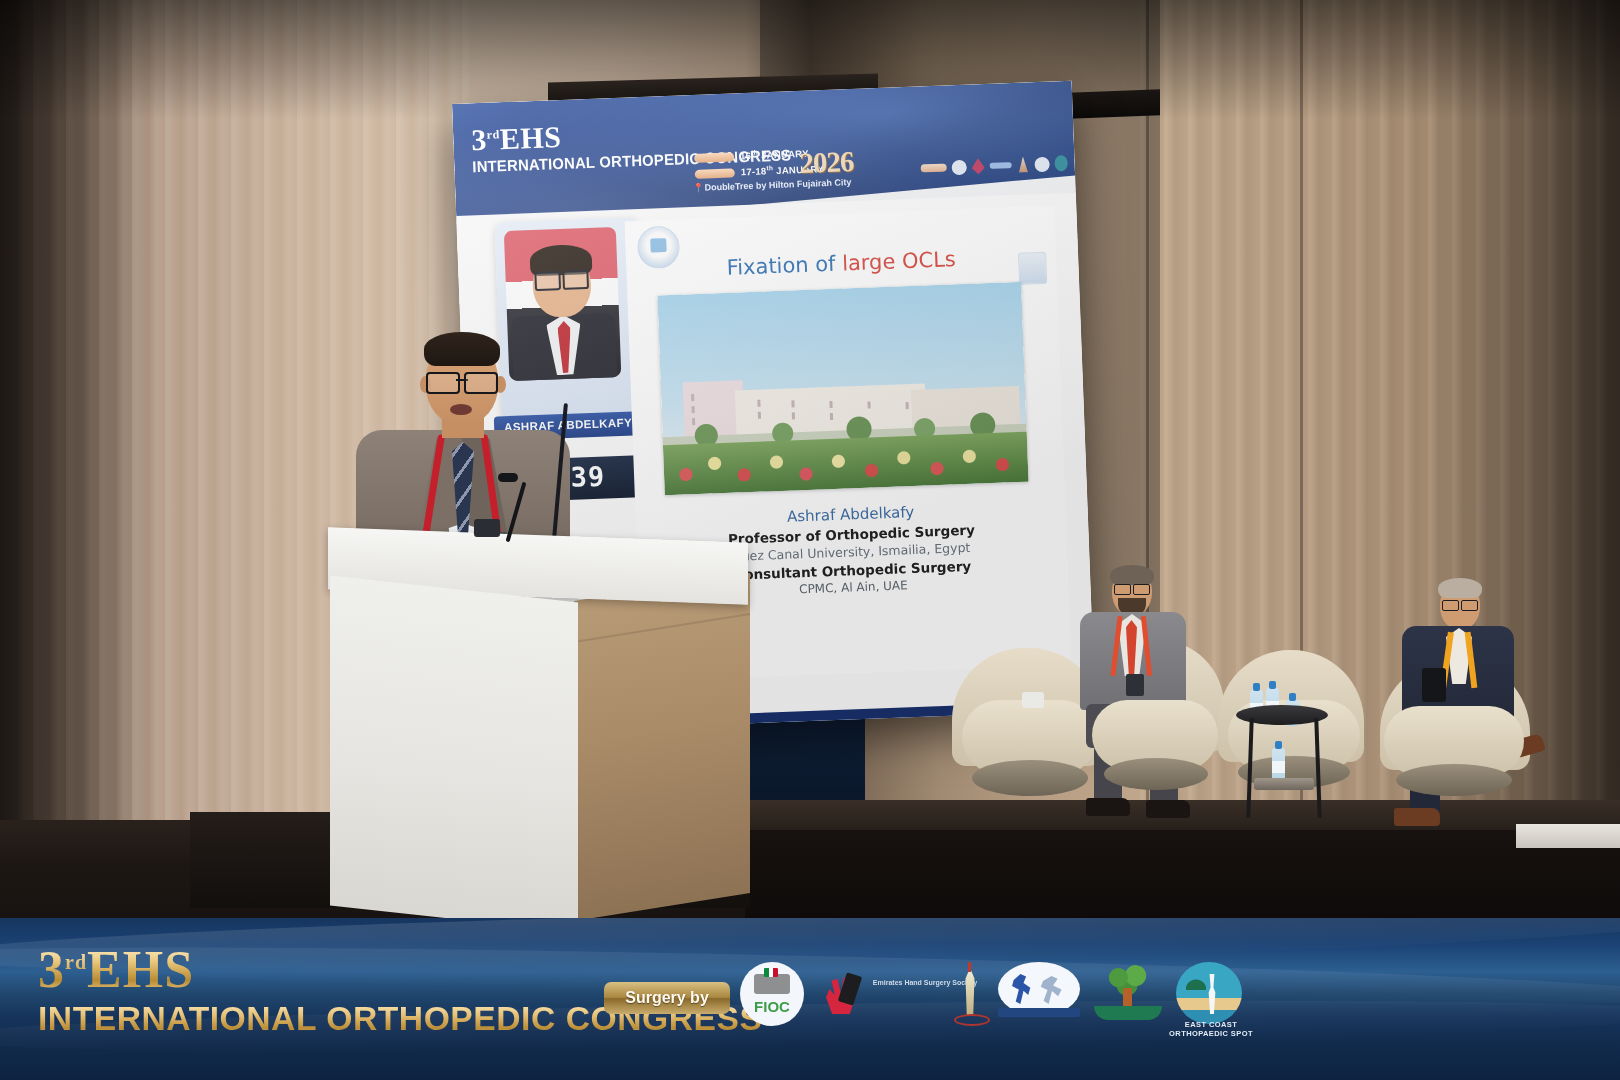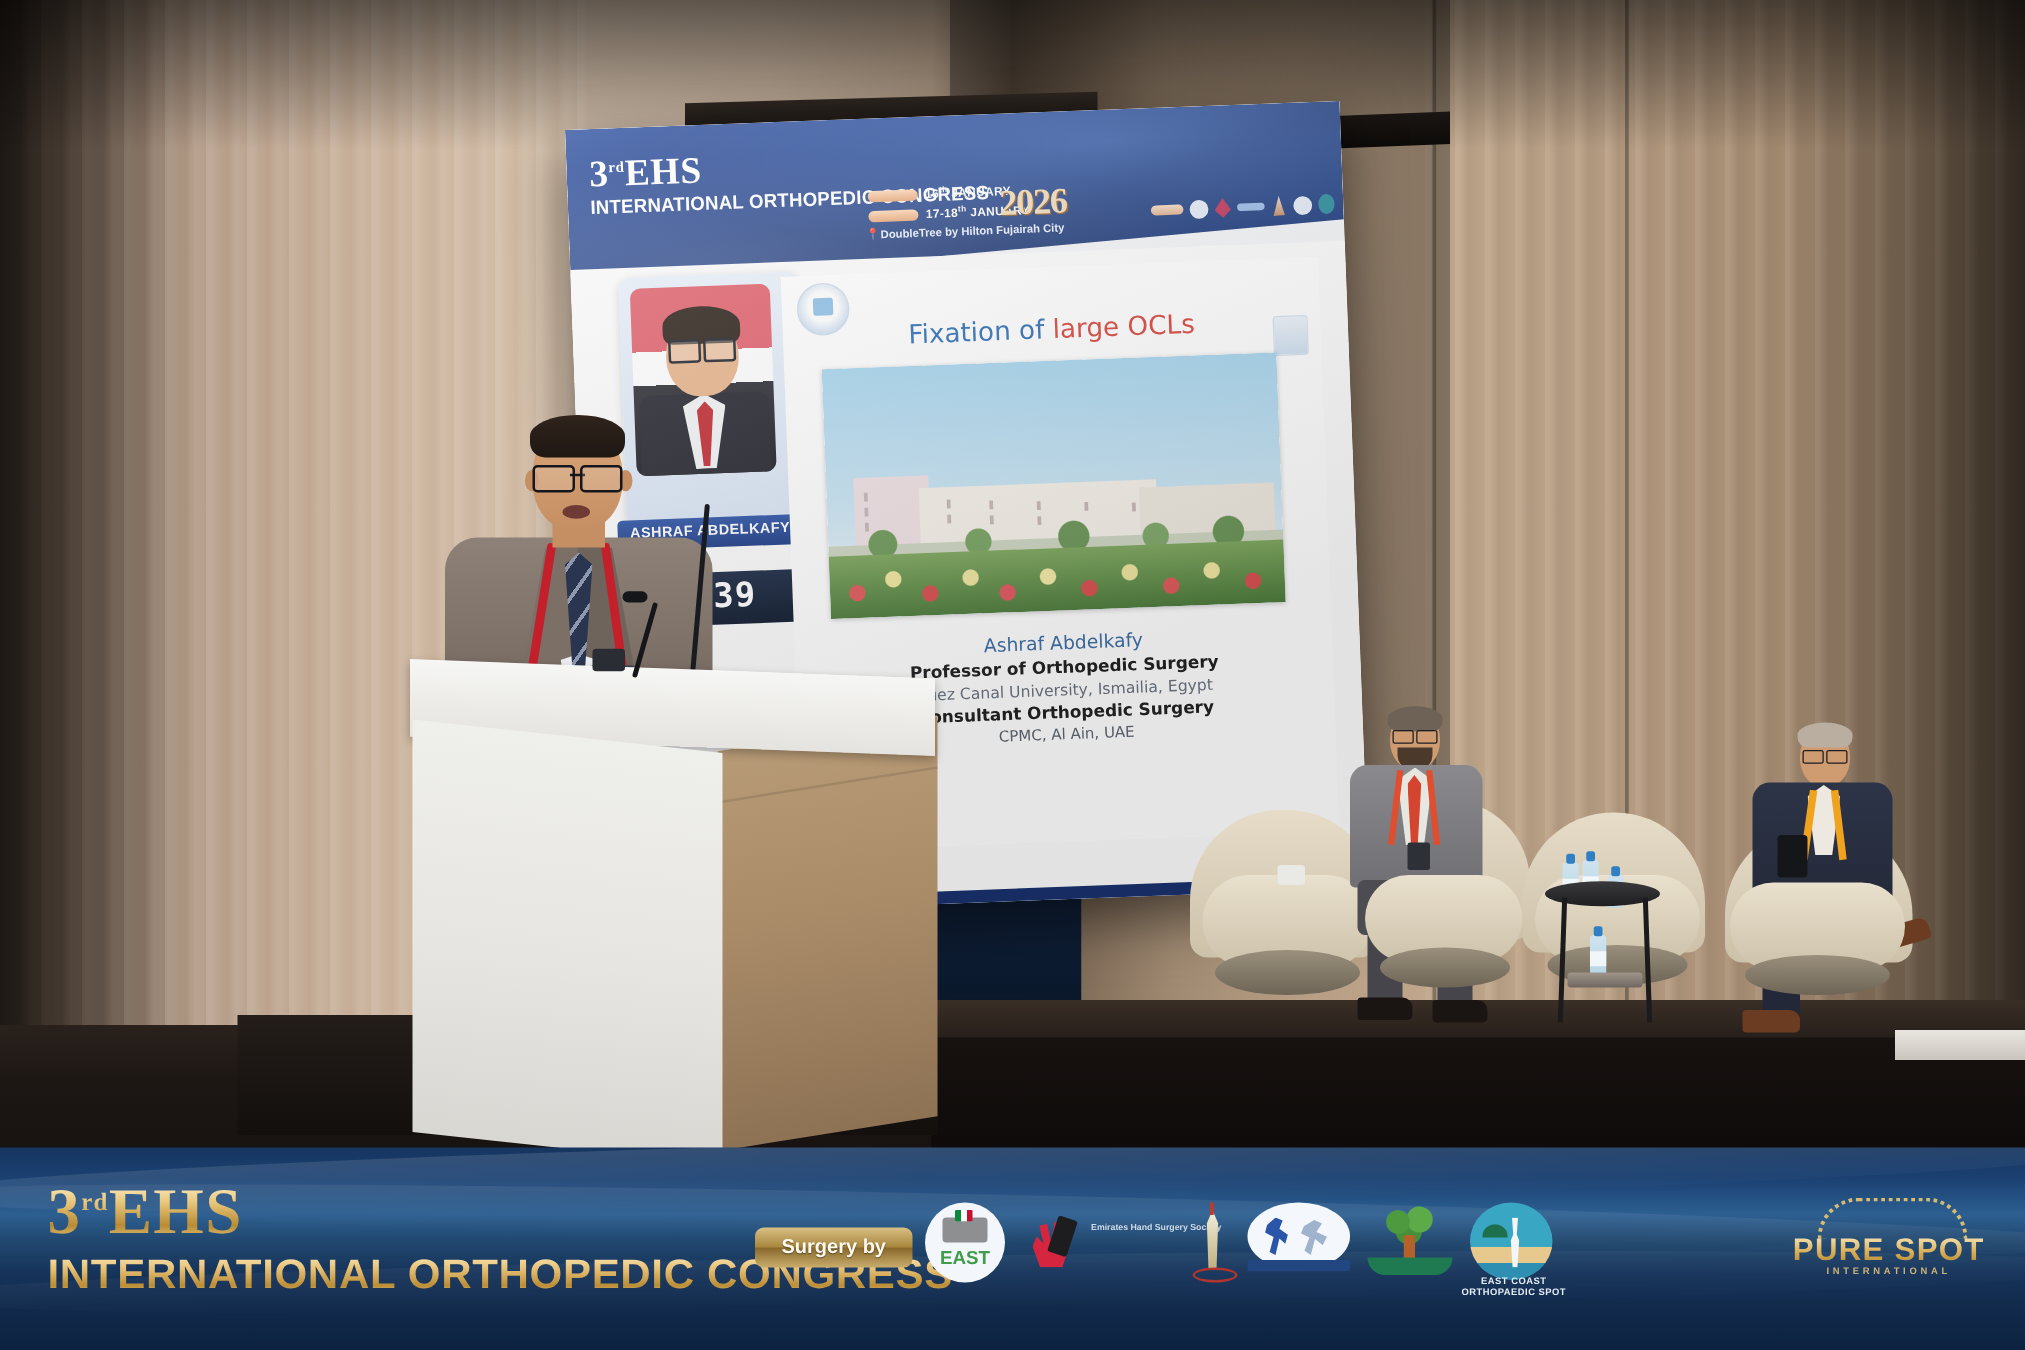--- a/index.html
+++ b/index.html
@@ -516,21 +516,21 @@
       <div class="line2">INTERNATIONAL ORTHOPEDIC CONGRESS</div>
     </div>
   </div>
 
   <div class="endorsed">Surgery by</div>
 
   <div class="plogo" style="left:740px">
     <div class="disc"></div>
     <div style="position:absolute;left:14px;top:12px;width:36px;height:20px;background:#3a3a3a;border-radius:3px;opacity:.55"></div>
     <div style="position:absolute;left:24px;top:6px;width:14px;height:9px;background:linear-gradient(90deg,#0b8a3e 33%,#ffffff 33% 66%,#c8102e 66%);border-radius:1px"></div>
-    <div style="position:absolute;left:10px;top:36px;width:44px;height:18px;color:#3f9c4a;font-weight:bold;font-size:15px;text-align:center">EAST</div>
+    <div style="position:absolute;left:10px;top:36px;width:44px;height:18px;color:#3f9c4a;font-weight:bold;font-size:15px;text-align:center">FIOC</div>
   </div>
 
   <div class="plogo" style="left:820px;width:46px">
     <div style="position:absolute;left:6px;top:14px;width:34px;height:38px;background:#d6263f;
          clip-path:polygon(18% 100%,0 56%,10% 34%,26% 50%,16% 12%,34% 8%,44% 46%,52% 4%,68% 6%,66% 48%,82% 16%,96% 26%,84% 62%,70% 100%)"></div>
     <div style="position:absolute;left:22px;top:12px;width:16px;height:30px;background:#1d1d20;transform:rotate(18deg);border-radius:2px"></div>
   </div>
   <div style="position:absolute;left:872px;top:978px;width:106px;text-align:center;font-size:7px;color:#cfd9e6;font-weight:bold;line-height:1.35">Emirates Hand Surgery Society</div>
 
   <div class="plogo" style="left:950px;width:40px">
@@ -562,19 +562,14 @@
     <div style="position:absolute;inset:0;border-radius:50%;
          background:linear-gradient(180deg,#39a7c4 0 58%,#e8c98d 58% 78%,#2e8fb3 78%)"></div>
     <div style="position:absolute;left:10px;top:10px;width:20px;height:18px;
          background:radial-gradient(circle at 50% 100%,#1e6f4e 0 10px,transparent 11px)"></div>
     <div style="position:absolute;left:30px;top:12px;width:12px;height:40px;background:#f4f6f8;
          clip-path:polygon(30% 0,70% 0,62% 34%,78% 46%,66% 100%,34% 100%,22% 46%,38% 34%)"></div>
   </div>
   <div style="position:absolute;left:1156px;top:1020px;width:110px;text-align:center;font-size:7.5px;
        color:#e3ebf4;font-weight:bold;letter-spacing:.4px">EAST COAST ORTHOPAEDIC SPOT</div>
 
-  <div class="purespot">
-    <div class="ps-arch"></div>
-    <div class="ps-name">PURE SPOT</div>
-    <div class="ps-sub">INTERNATIONAL</div>
-  </div>
 
 </div>
 
 </body></html>

